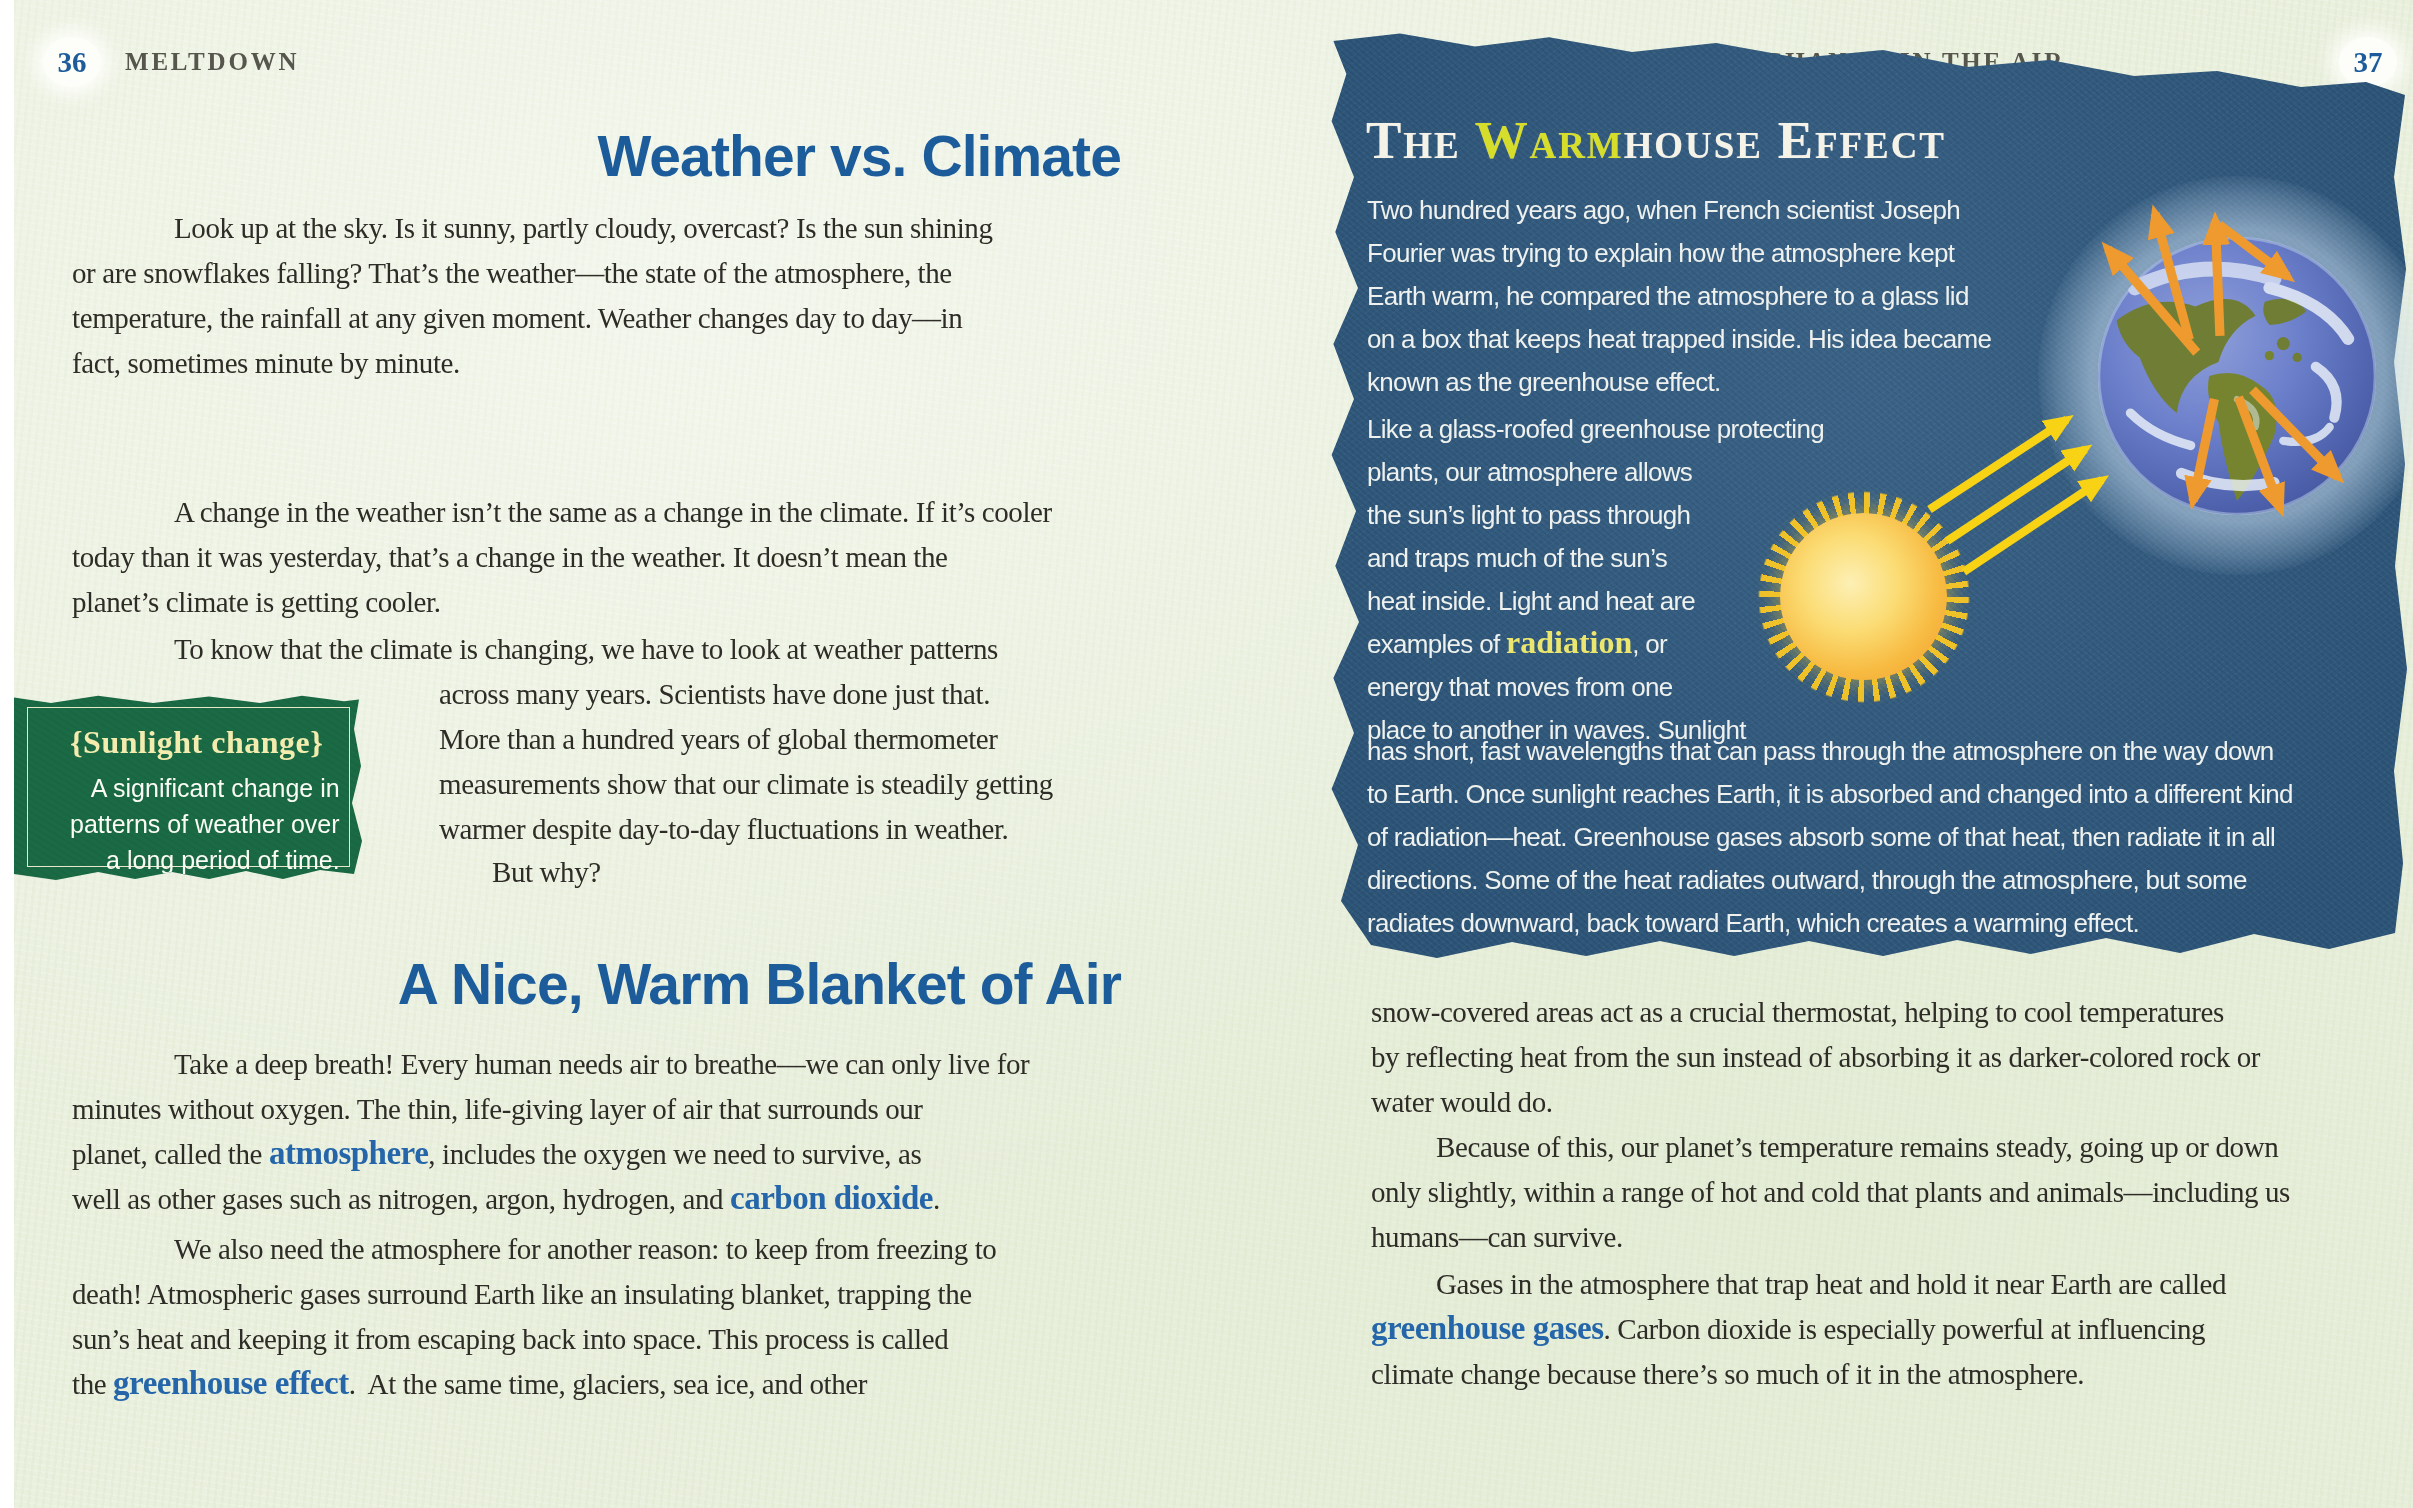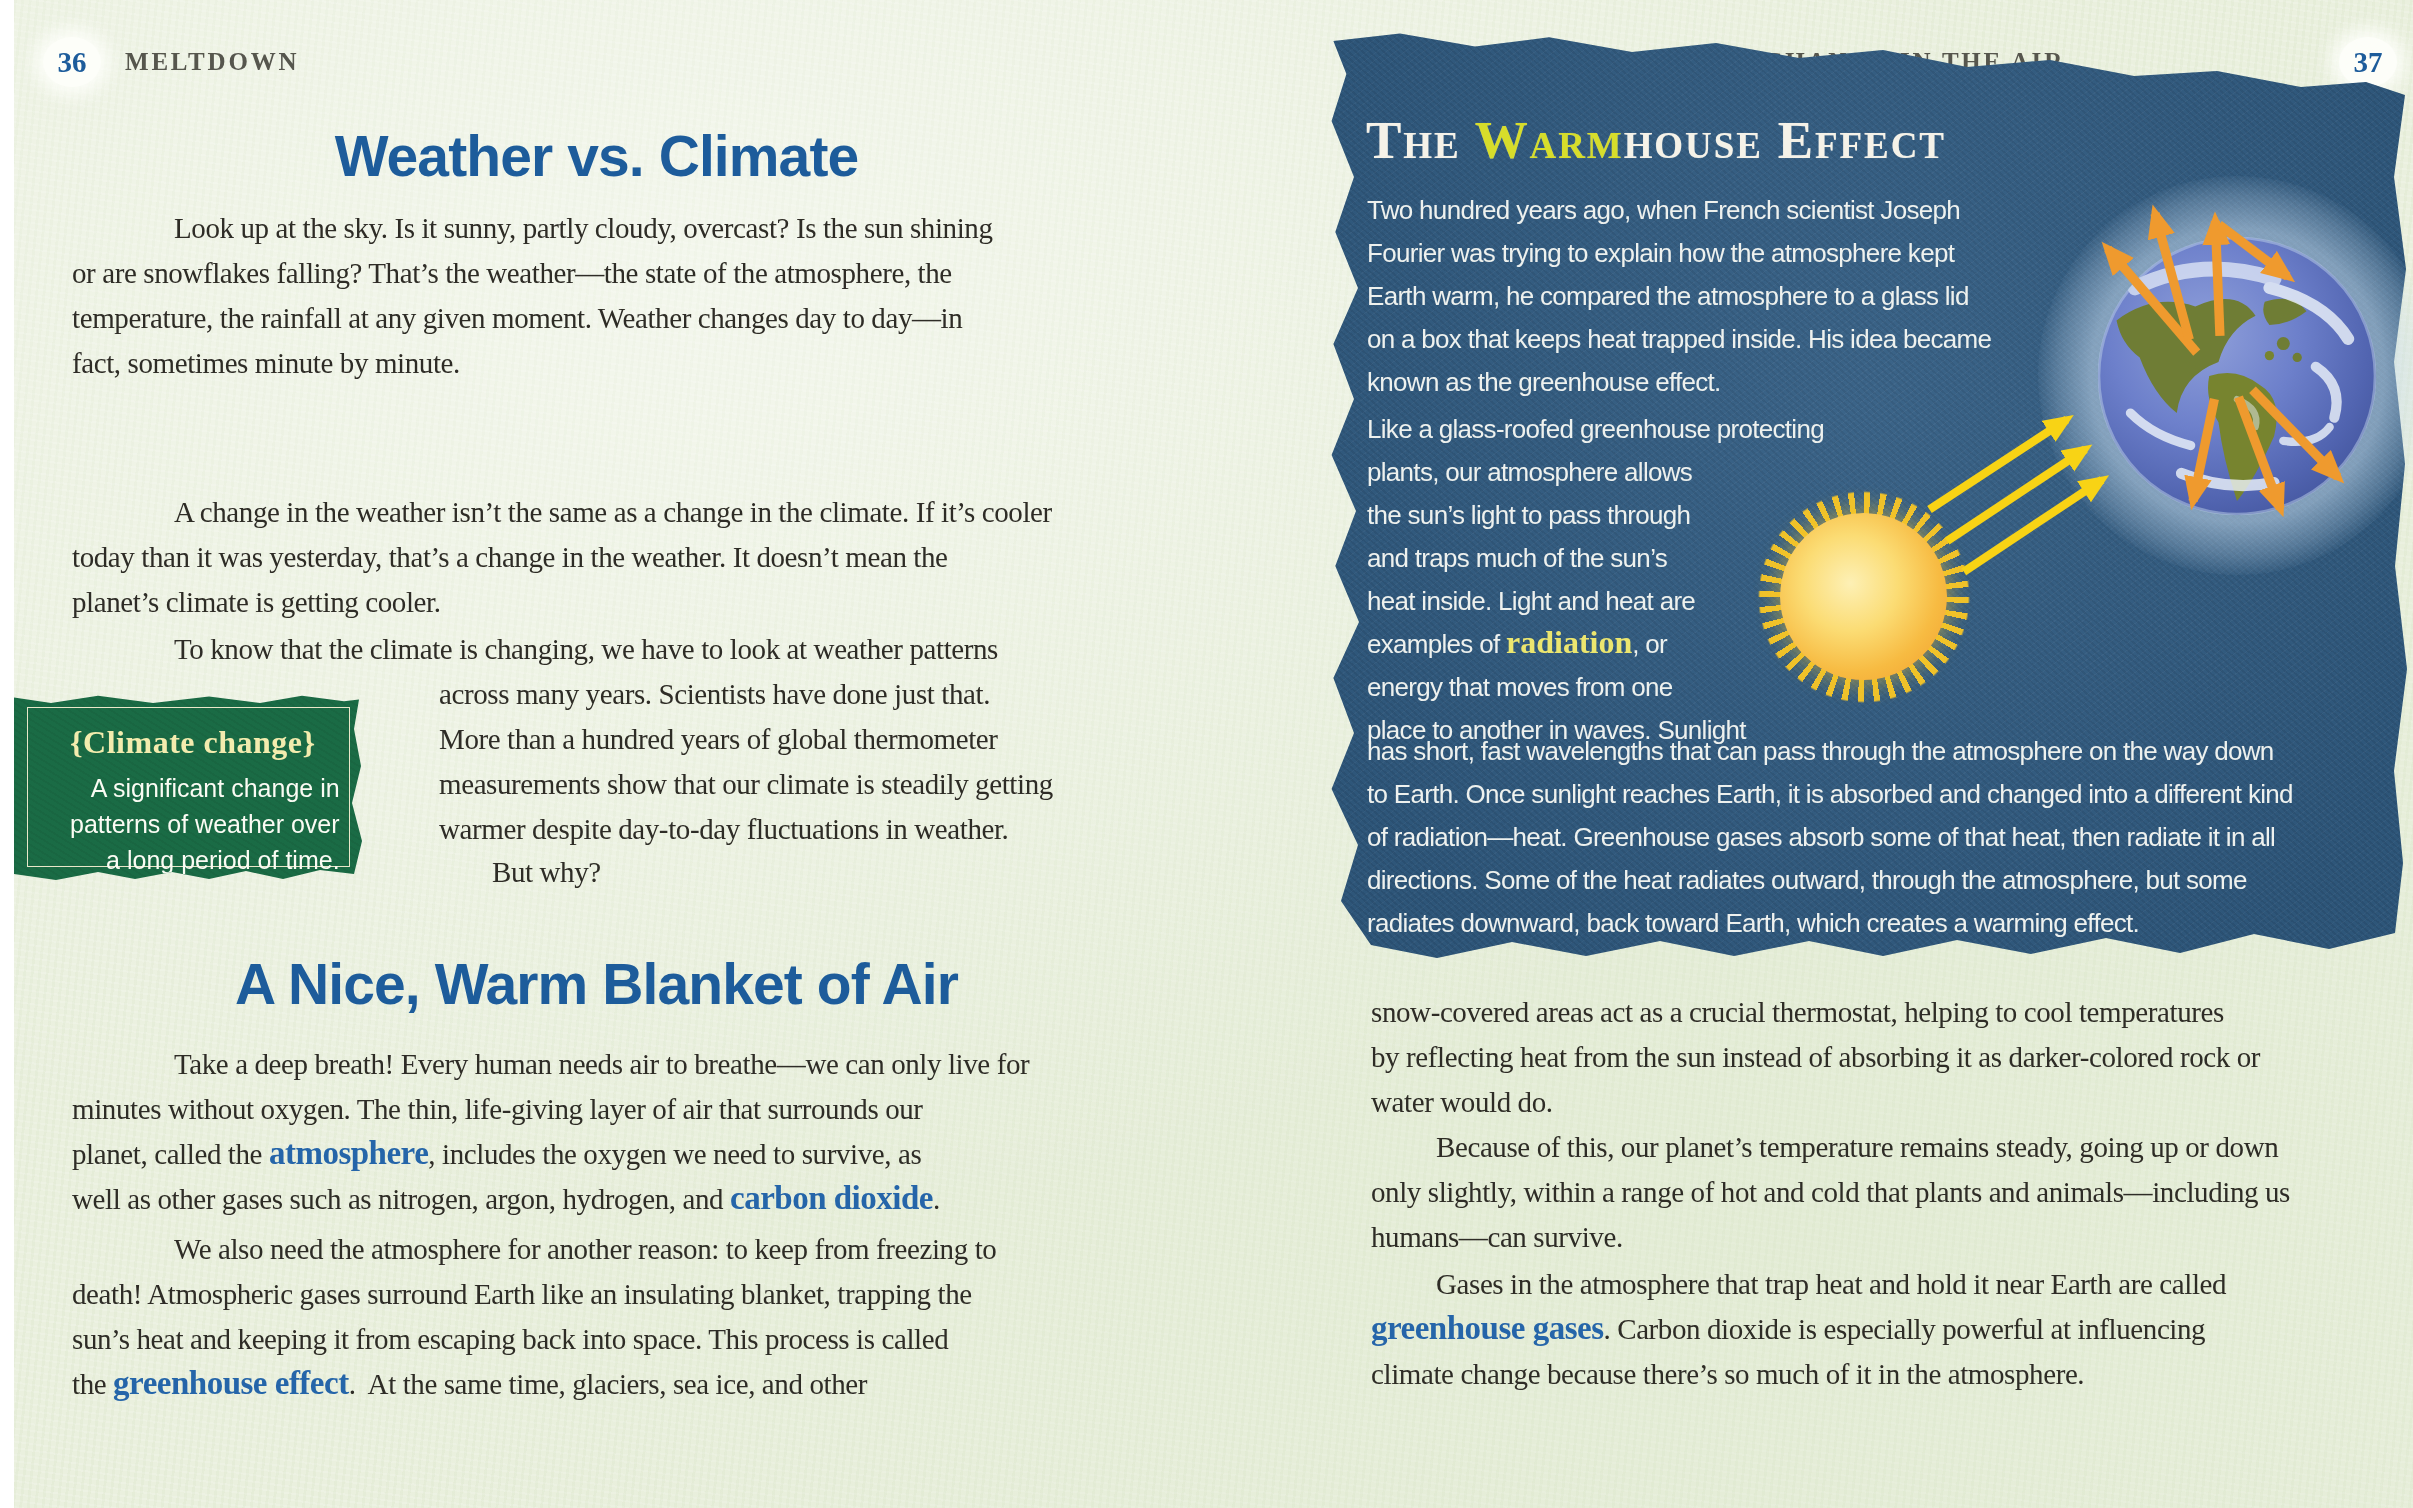--- a/index.html
+++ b/index.html
@@ -15,21 +15,21 @@
     margin-left:14px;
   }
   .abs{position:absolute;}
   
   .badge{width:58px;height:50px;border-radius:50%;background:#fdfef9;
          box-shadow:0 0 16.7px 9.3px rgba(253,254,249,.9);
          display:flex;align-items:center;justify-content:center;}
   .badge span{font:bold 29px "Liberation Serif",serif;color:#1d5c9b;}
   .runhead{font:bold 25px "Liberation Serif",serif;color:#56564d;letter-spacing:2.8px;}
   
-  .h-blue{font:bold 57px "Liberation Sans",sans-serif;color:#1d5c9b;letter-spacing:-0.9px;white-space:pre;text-align:center;}
+  .h-blue{font:bold 57px "Liberation Sans",sans-serif;color:#1d5c9b;letter-spacing:-0.9px;white-space:pre;text-align:right;}
   
   .body{font:29px/45px "Liberation Serif",serif;color:#2e2c26;letter-spacing:-0.4px;white-space:pre;}
   .indent{text-indent:102px;}
   .term{font:bold 33px "Liberation Serif",serif;color:#2565a9;letter-spacing:-0.5px;}
   
   #callout{left:0;top:692px;width:351px;height:190px;background:#1a6b45;
     background-image:repeating-linear-gradient(32deg, rgba(0,0,0,.05) 0 1.9px, rgba(255,255,255,0) 1.9px 5.6px);
     clip-path:polygon(0px 5.6px,37px 11px,84px 3.7px,139px 11px,195px 4.6px,246px 11px,288px 3.7px,330px 9.3px,345px 7.4px,
       340px 37px,347px 74px,338px 111px,348px 149px,340px 182px,
       306px 178px,269px 187px,232px 179px,195px 187px,158px 180px,121px 187px,84px 180px,42px 188px,0px 182px);}
@@ -96,21 +96,21 @@
 
   <div class="abs body" style="left:425px;top:672px;width:928px;line-height:45px;">across many years. Scientists have done just that.
 More than a hundred years of global thermometer
 measurements show that our climate is steadily getting
 warmer despite day-to-day fluctuations in weather.</div>
   <div class="abs body indent" style="left:58px;top:627px;width:1300px;">To know that the climate is changing, we have to look at weather patterns</div>
   <div class="abs body" style="left:478px;top:850px;">But why?</div>
 
   <div class="abs" id="callout">
     <div class="inner"></div>
-    <div class="abs callout-title" style="left:56px;top:32px;">{Climate change}</div>
+    <div class="abs callout-title" style="left:56px;top:32px;">{Sunlight change}</div>
     <div class="abs callout-body" style="left:56px;top:78px;">A significant change in
 patterns of weather over
 a long period of time.</div>
   </div>
 
   <div class="abs h-blue" style="left:58px;top:951px;width:1049px;">A Nice, Warm Blanket of Air</div>
 
   <p class="abs body indent" style="left:58px;top:1042px;width:1300px;margin:0;"><span>Take a deep breath! Every human needs air to breathe—we can only live for
 minutes without oxygen. The thin, life-giving layer of air that surrounds our
 planet, called the </span><span class="term">atmosphere</span><span>, includes the oxygen we need to survive, as

